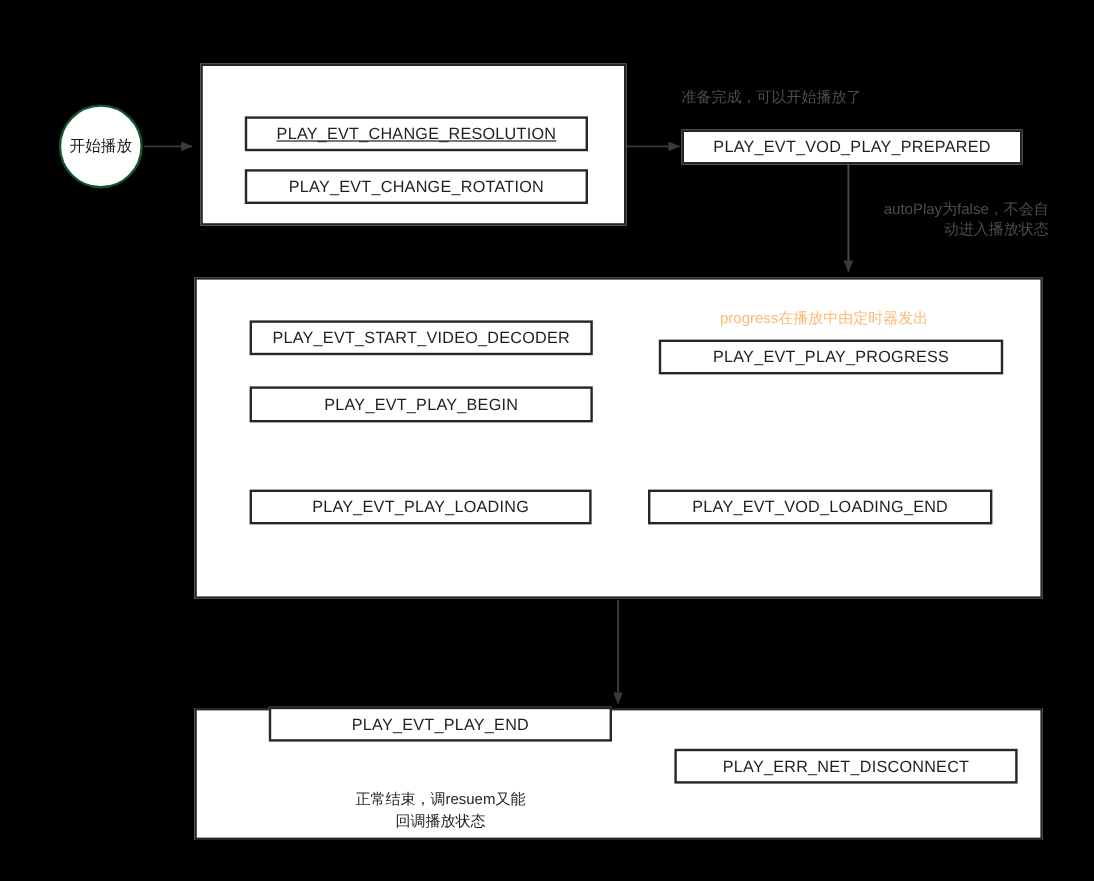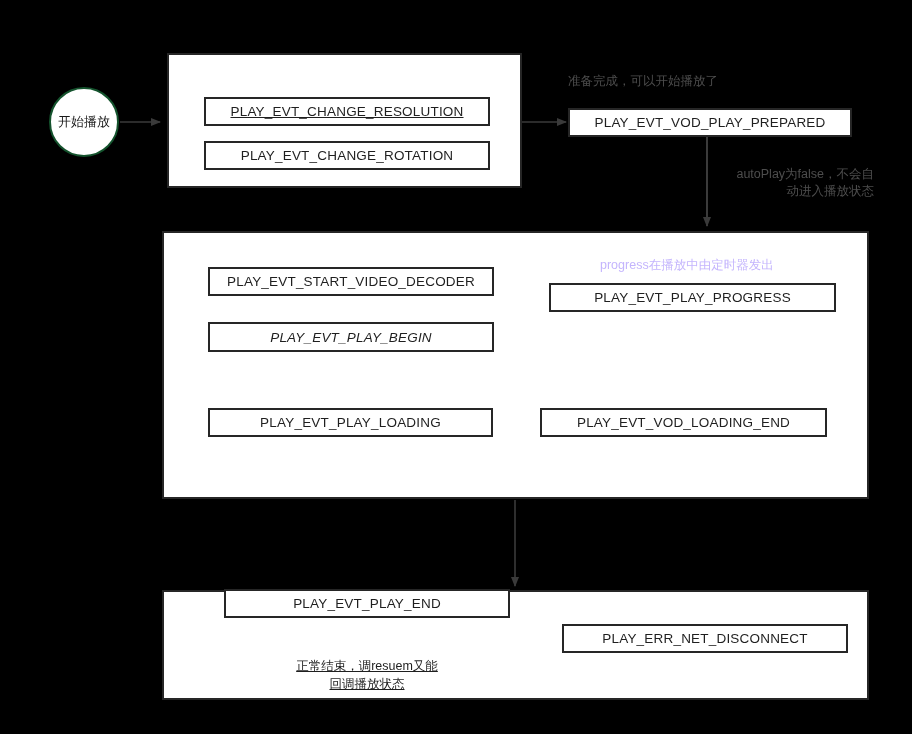--- a/index.html
+++ b/index.html
@@ -15,21 +15,21 @@
   .node{position:absolute;background:#ffffff;border:2px solid #262626;box-sizing:border-box;
         display:flex;align-items:center;justify-content:center;
         font-size:13.5px;color:#1f1f1f;letter-spacing:.2px;white-space:nowrap;}
 
   .start-circle{position:absolute;background:#ffffff;border:2px solid #14532d;border-radius:50%;
         box-sizing:border-box;display:flex;align-items:center;justify-content:center;
         font-size:13px;color:#1a1a1a;}
 
   .edge-label{position:absolute;color:#4d4d4d;font-size:12.5px;line-height:17px;white-space:nowrap;}
   .edge-label.center{text-align:right;}
-  .node-caption{position:absolute;font-size:12.5px;color:#1f1f1f;line-height:18px;text-align:center;white-space:nowrap;text-decoration:underline;}
+  .node-caption{position:absolute;font-size:12.5px;color:#1f1f1f;line-height:18px;text-align:center;white-space:nowrap;}
 </style>
 </head>
 <body>
 
 <div id="stage">
 
   <svg id="wires" viewBox="0 0 912 734" xmlns="http://www.w3.org/2000/svg">
     <defs>
       <marker id="ah" markerWidth="10" markerHeight="8" refX="9" refY="4" orient="auto" markerUnits="userSpaceOnUse">
         <path d="M0,0 L10,4 L0,8 z" fill="#3a3a3a"></path>
@@ -89,25 +89,25 @@
     <div>动进入播放状态</div>
   </div>
 
   <div class="group-box" style="left:162px;top:231px;width:707px;height:268px;"></div>
   <div class="group-title" style="left:174px;top:243px;">结束状态</div>
 
   <div class="node" style="left:208px;top:267px;width:286px;height:29px;">
     <span>PLAY_EVT_START_VIDEO_DECODER</span>
   </div>
 
-  <div class="node" style="left:208px;top:322px;width:286px;height:30px;font-style:italic;">
+  <div class="node" style="left:208px;top:322px;width:286px;height:30px;">
     <span>PLAY_EVT_PLAY_BEGIN</span>
   </div>
 
-  <div class="edge-label" style="left:600px;top:257px;color:#c4b5fd;">progress在播放中由定时器发出</div>
+  <div class="edge-label" style="left:600px;top:257px;color:#fdba74;">progress在播放中由定时器发出</div>
 
   <div class="node" style="left:549px;top:283px;width:287px;height:29px;">
     <span>PLAY_EVT_PLAY_PROGRESS</span>
   </div>
 
   <div class="node" style="left:208px;top:408px;width:285px;height:29px;">
     <span>PLAY_EVT_PLAY_LOADING</span>
   </div>
 
   <div class="node" style="left:540px;top:408px;width:287px;height:29px;">

